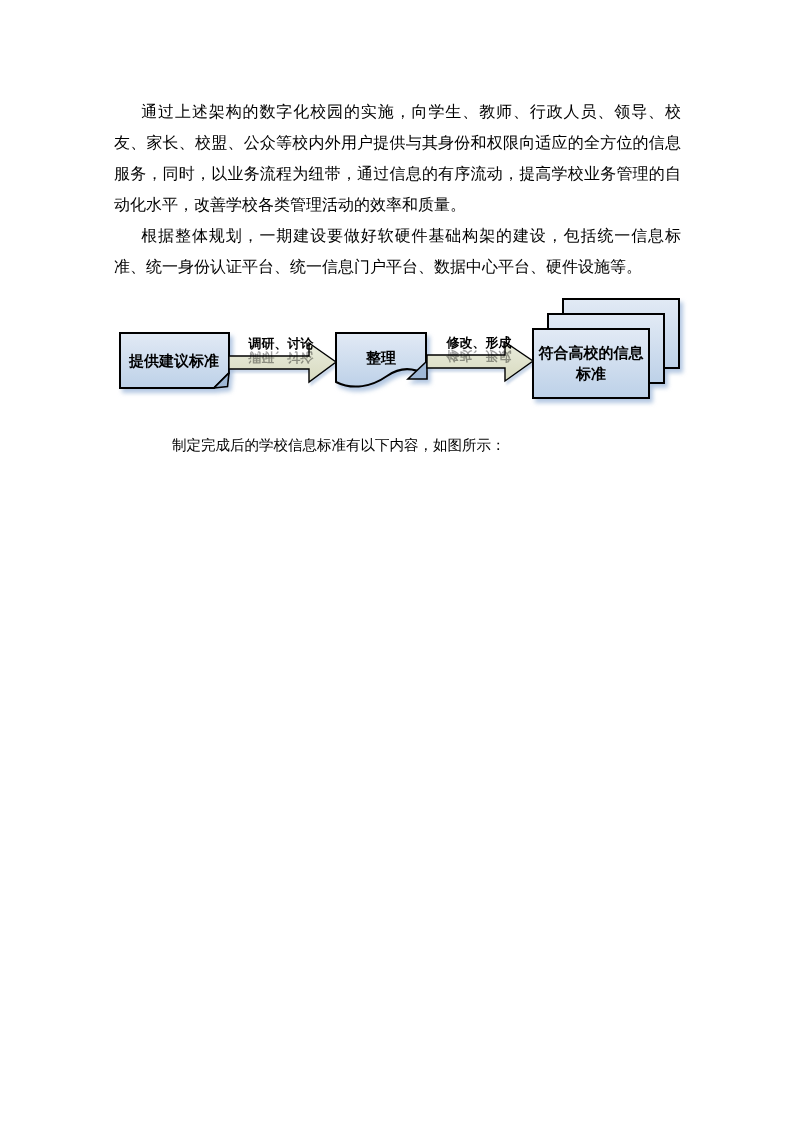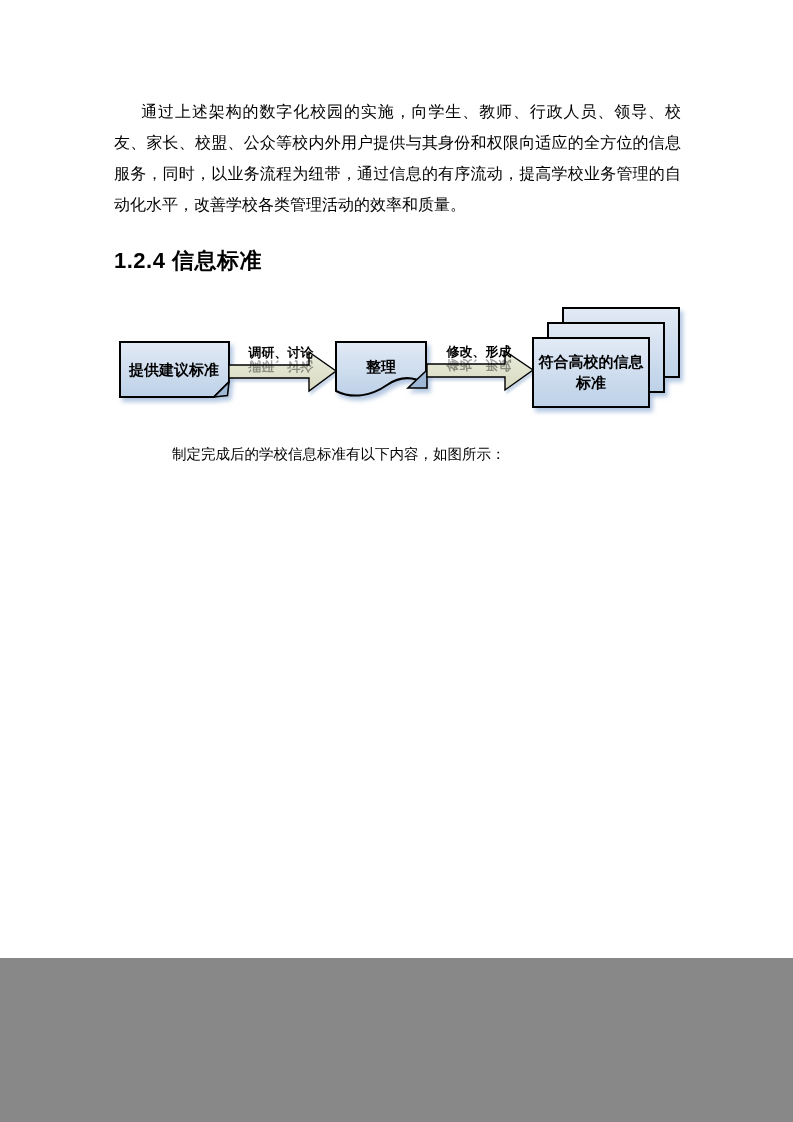--- a/index.html
+++ b/index.html
@@ -1,17 +1,17 @@
 <!DOCTYPE html>
 <html><head>
 <meta charset="utf-8">
 <style>
   html,body{margin:0;padding:0;background:#888;}
   .page{
-    width:793px;height:958px;background:#ffffff;margin:0 auto;
+    width:793px;height:1122px;background:#ffffff;margin:0 auto;
     position:relative;overflow:hidden;
     font-family:"Liberation Serif","DejaVu Serif",serif;color:#000;
   }
   .content{padding:96px 112px 0 114px;}
   p{margin:0;}
   .body-lg{
     font-size:16px;line-height:31px;text-indent:1.7em;
     text-align:justify;text-justify:inter-ideograph;
   }
   .section-heading{
@@ -38,22 +38,22 @@
   .arrow-shadow{filter:drop-shadow(2px 3px 1px rgba(150,175,210,.5));}
 </style>
 </head>
 <body>
 
 <div class="page">
   <div class="content">
 
     <p class="body-lg">通过上述架构的数字化校园的实施，向学生、教师、行政人员、领导、校友、家长、校盟、公众等校内外用户提供与其身份和权限向适应的全方位的信息服务，同时，以业务流程为纽带，通过信息的有序流动，提高学校业务管理的自动化水平，改善学校各类管理活动的效率和质量。</p>
 
+    <p class="body-lg">根据整体规划，一期建设要做好软硬件基础构架的建设，包括统一信息标准、统一身份认证平台、统一信息门户平台、数据中心平台、硬件设施等。</p>
 
-    <h2 class="section-heading">1.2.4 信息标准</h2>
 
 
 
 
 
     <div class="diagram-wrap">
       <svg width="580" height="138" viewBox="0 0 580 138">
         <defs>
           <linearGradient id="gBlue" x1="0" y1="0" x2="0" y2="1">
             <stop offset="0" stop-color="#e2eaf5"></stop>

